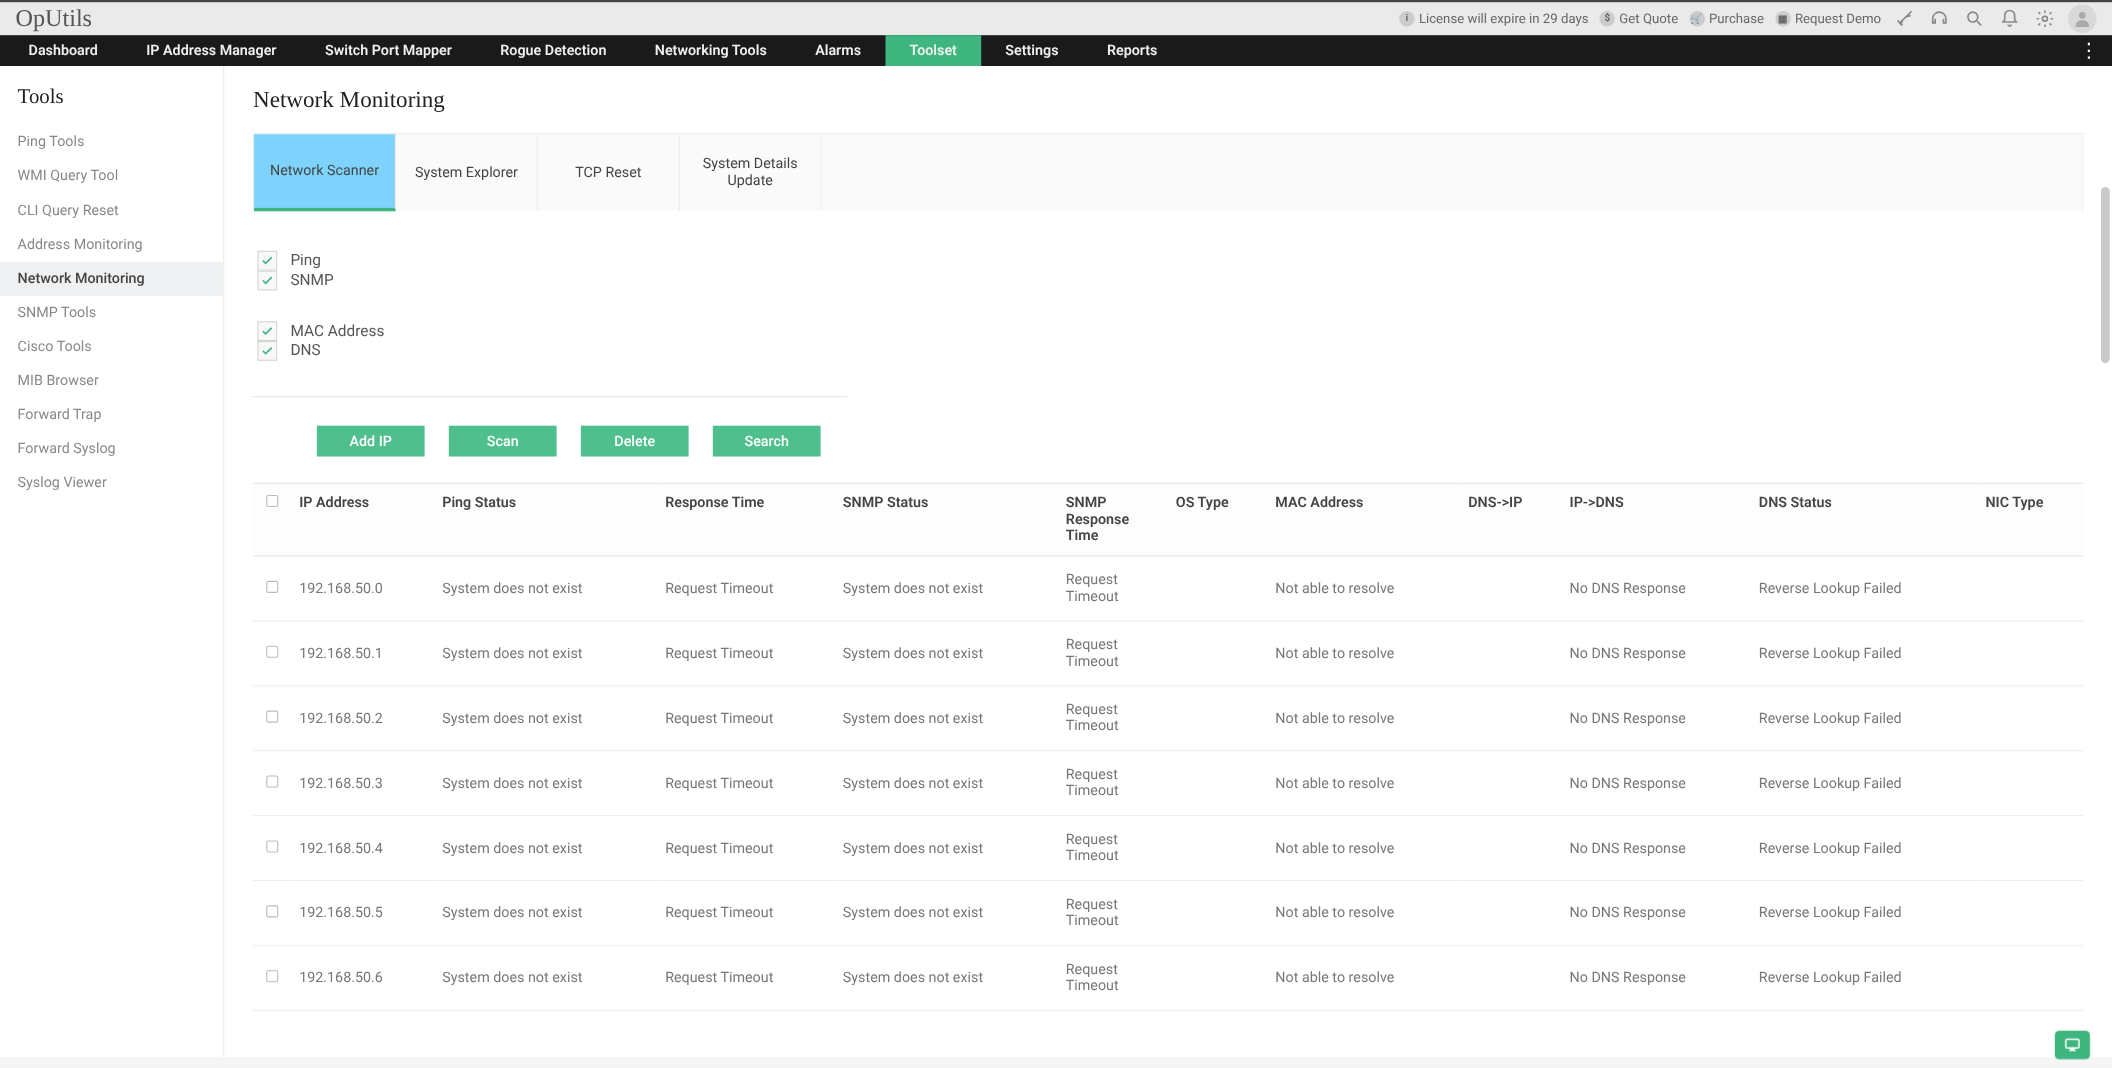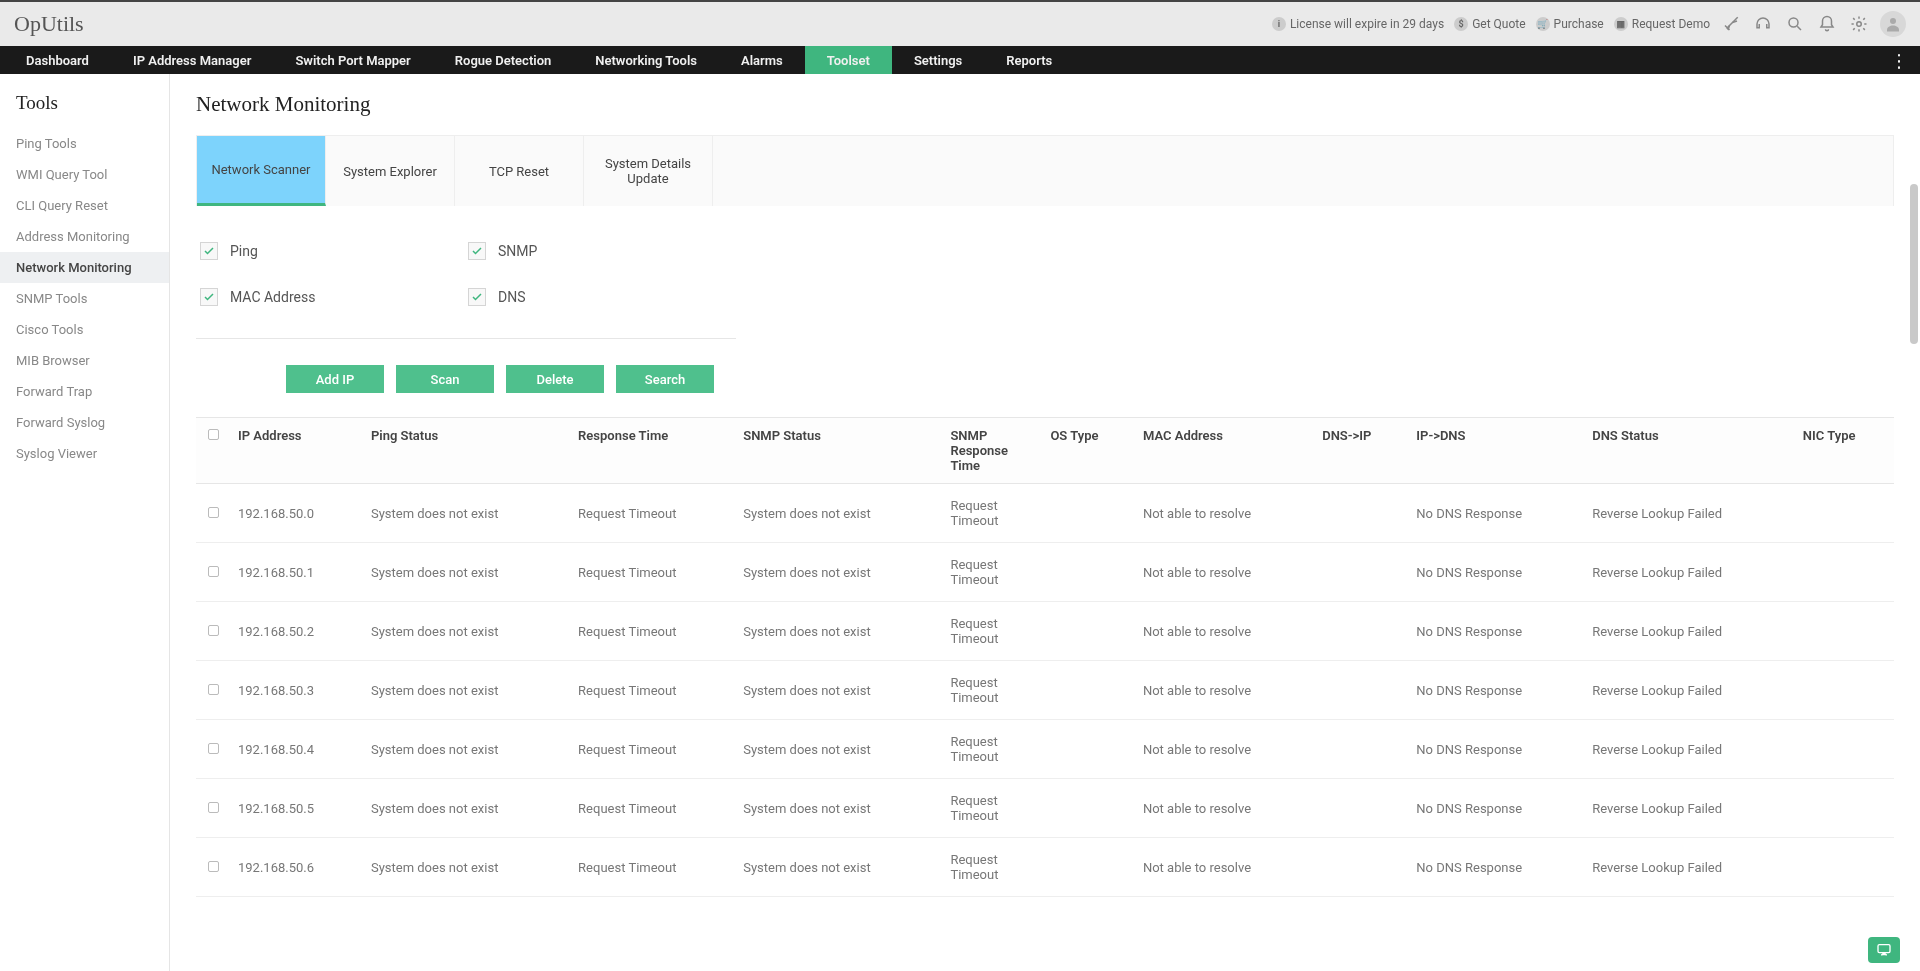--- a/index.html
+++ b/index.html
@@ -8,21 +8,21 @@
   box-sizing: border-box;
   font-family: -apple-system, BlinkMacSystemFont, "Segoe UI", Roboto, "Helvetica Neue", Arial, sans-serif;
 }
 body {
   background: #f5f5f5;
   color: #333;
   font-size: 13px;
   overflow: hidden;
 }
 .top-bar {
-  height: 46px;
+  height: 32px;
   background: #eaeaea;
   border-top: 2px solid #444;
   display: flex;
   align-items: center;
   padding: 12px 14px;
   justify-content: space-between;
 }
 .brand {
   font-family: Georgia, "Times New Roman", serif;
   font-size: 22px;
@@ -99,21 +99,21 @@
   padding: 0 12px;
   color: #fff;
   font-size: 18px;
   cursor: pointer;
 }
 .layout {
   display: flex;
   height: calc(100vh - 70px);
 }
 .sidebar {
-  width: 170px;
+  width: 204px;
   background: #fff;
   border-right: 1px solid #e5e5e5;
   padding-top: 14px;
 }
 .side-title {
   font-family: Georgia, "Times New Roman", serif;
   font-size: 19px;
   color: #222;
   padding: 4px 16px 14px 16px;
 }
@@ -166,20 +166,21 @@
 }
 .check-grid {
   padding: 36px 0 20px 4px;
   width: 540px;
   border-bottom: 1px solid #e6e6e6;
   margin-bottom: 26px;
 }
 .check-row {
   display: flex;
   margin-bottom: 28px;
+  flex-direction: column;
 }
 .check-row:last-child {
   margin-bottom: 12px;
 }
 .check-cell {
   width: 280px;
   display: flex;
   align-items: center;
   gap: 12px;
 }
@@ -195,22 +196,22 @@
 }
 .cbox svg {
   stroke: #3fb67f;
 }
 .check-label {
   font-size: 14px;
   color: #555;
 }
 .btn-row {
   display: flex;
-  gap: 12px;
-  margin-left: 90px;
+  gap: 22px;
+  margin-left: 58px;
   margin-bottom: 24px;
 }
 .btn {
   width: 98px;
   height: 28px;
   background: #4fc08d;
   color: #fff;
   display: inline-flex;
   align-items: center;
   justify-content: center;

